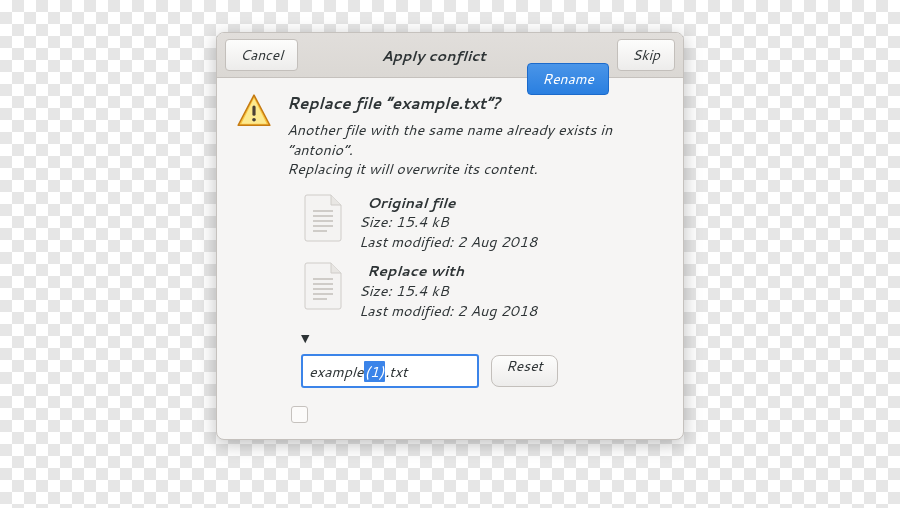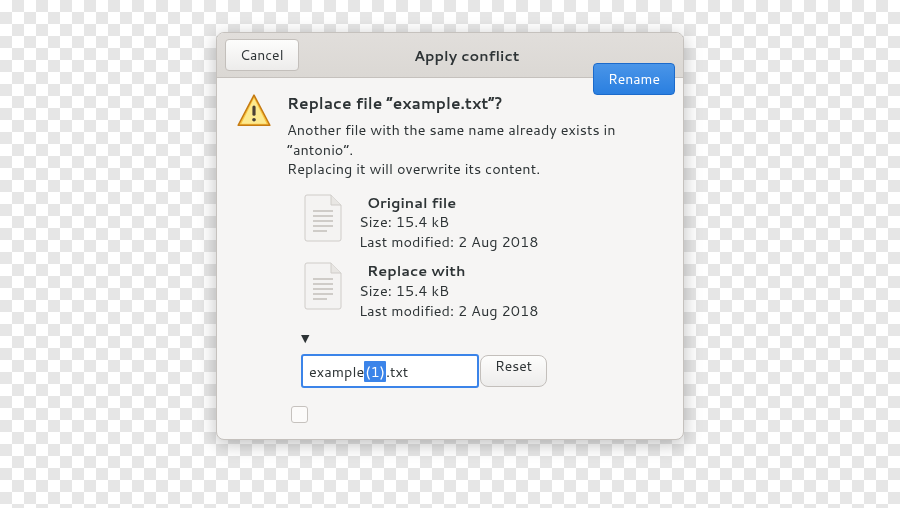--- a/index.html
+++ b/index.html
@@ -17,20 +17,21 @@
     height: 508px;
     background-image:
       linear-gradient(45deg, #e6e6e6 25%, transparent 25%),
       linear-gradient(-45deg, #e6e6e6 25%, transparent 25%),
       linear-gradient(45deg, transparent 75%, #e6e6e6 75%),
       linear-gradient(-45deg, transparent 75%, #e6e6e6 75%);
     background-size: 24px 24px;
     background-position: 0 0, 0 12px, 12px -12px, -12px 0;
     background-color: #fff;
     position: relative;
+    font-style: italic;
   }
   .dialog {
     position: absolute;
     left: 216px;
     top: 32px;
     width: 466px;
     background: #f6f5f4;
     border: 1px solid #c5c1bd;
     border-radius: 8px;
     box-shadow: 0 4px 18px rgba(0,0,0,0.25);
@@ -104,21 +105,21 @@
     gap: 4px;
     margin-top: 6px;
     margin-left: 14px;
     font-size: 14.5px;
   }
   .expander-row .tri {
     font-size: 11px;
   }
   .rename-row {
     display: flex;
-    gap: 1px;
+    gap: 12px;
     margin-top: 8px;
     margin-left: 14px;
     align-items: center;
   }
   .rename-input {
     width: 162px;
     height: 30px;
     border: 2px solid #3b84e9;
     border-radius: 3px;
     background: #fff;
@@ -161,20 +162,21 @@
 </head>
 <body>
 <div class="bg">
 
 <div class="dialog">
 
   <div class="header">
     <div class="hbtn">Cancel</div>
     <div class="htitle">Apply conflict</div>
     <div class="hbtn primary">Rename</div>
+    <div class="hbtn">Skip</div>
   </div>
 
   <div class="body">
     <div class="warn-icon">
       <svg width="38" height="38" viewBox="0 0 48 48">
         <path d="M24 4 L44 42 L4 42 Z" fill="#f9c440" stroke="#c57b12" stroke-width="2" stroke-linejoin="round"></path>
         <path d="M24 8 L40 40 L8 40 Z" fill="#fce98f"></path>
         <rect x="22" y="17" width="4" height="13" rx="2" fill="#4a4034"></rect>
         <circle cx="24" cy="35" r="2.3" fill="#4a4034"></circle>
       </svg>

